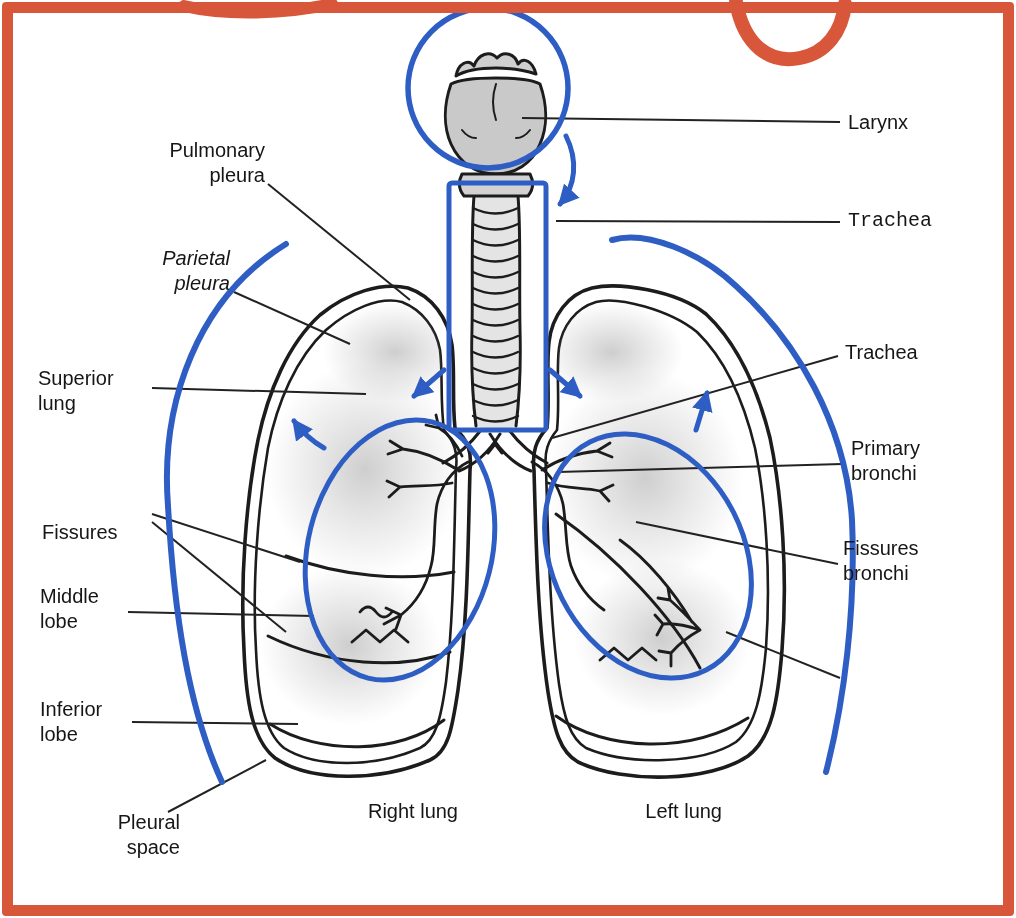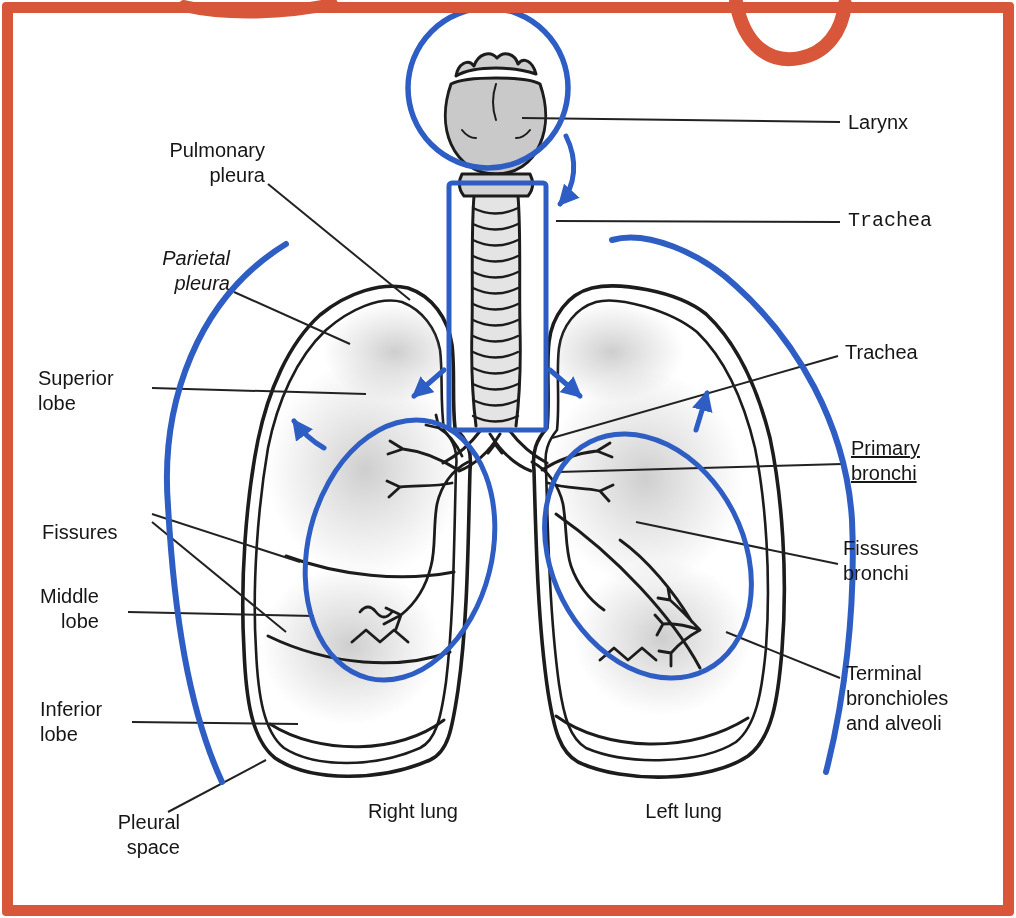--- a/index.html
+++ b/index.html
@@ -6,29 +6,29 @@
   #stage{position:relative;width:1016px;height:918px;background:#ffffff;overflow:hidden;
          font-family:"Liberation Sans",sans-serif;}
   #artwork{position:absolute;left:0;top:0;z-index:1;}
   .lbl{position:absolute;font-size:20px;line-height:1.26;color:#161616;white-space:pre-line;z-index:3;}
   .t-r{text-align:right;}
   .t-c{text-align:right;}
   #lbl-pulmonary{left:85px;top:138px;width:180px;}
   #lbl-parietal{left:75px;top:246px;width:155px;font-style:italic;}
   #lbl-superior{left:38px;top:366px;}
   #lbl-fissures{left:42px;top:520px;}
-  #lbl-middle{left:40px;top:584px;text-align:right;}
+  #lbl-middle{left:40px;top:584px;}
   #lbl-inferior{left:40px;top:697px;}
   #lbl-pleural{left:58px;top:810px;width:122px;}
   #lbl-rightlung{left:298px;top:799px;width:160px;}
   #lbl-leftlung{left:572px;top:799px;width:150px;}
   #lbl-larynx{left:848px;top:110px;}
   #lbl-trachea{left:848px;top:208px;font-family:Liberation Mono, monospace;}
   #lbl-carina{left:845px;top:340px;}
-  #lbl-primary{left:851px;top:436px;text-decoration:underline;}
+  #lbl-primary{left:851px;top:436px;}
   #lbl-secondary{left:843px;top:536px;}
   #lbl-terminal{left:846px;top:661px;}
   #frame{position:absolute;left:2px;top:2px;width:1012px;height:914px;box-sizing:border-box;
          border:11px solid #d8573a;border-radius:4px;z-index:10;pointer-events:none;}
   #top-strokes{position:absolute;left:0;top:0;z-index:11;pointer-events:none;}
 </style>
 </head>
 <body>
 
 <div id="stage">
@@ -149,40 +149,37 @@
       <path stroke-width="6" d="M286,244 C198,298 160,402 168,506 C174,612 188,708 222,782"></path>
       <path stroke-width="6" d="M612,240 C646,230 700,252 736,286 C796,340 846,424 852,520 C856,610 844,702 826,772"></path>
     </g>
   </svg>
 
   <div class="lbl t-r" id="lbl-pulmonary">Pulmonary
 pleura</div>
   <div class="lbl t-r" id="lbl-parietal">Parietal
 pleura</div>
   <div class="lbl" id="lbl-superior">Superior
-lobe</div>
+lung</div>
   <div class="lbl" id="lbl-fissures">Fissures</div>
   <div class="lbl" id="lbl-middle">Middle
 lobe</div>
   <div class="lbl" id="lbl-inferior">Inferior
 lobe</div>
   <div class="lbl t-c" id="lbl-pleural">Pleural
 space</div>
   <div class="lbl t-c" id="lbl-leftlung">Left lung</div>
   <div class="lbl t-c" id="lbl-rightlung">Right lung</div>
   <div class="lbl" id="lbl-larynx">Larynx</div>
   <div class="lbl" id="lbl-trachea">Trachea</div>
   <div class="lbl" id="lbl-carina">Trachea</div>
   <div class="lbl" id="lbl-primary">Primary
 bronchi</div>
   <div class="lbl" id="lbl-secondary">Fissures
 bronchi</div>
-  <div class="lbl" id="lbl-terminal">Terminal
-bronchioles
-and alveoli</div>
 
   <div id="frame"></div>
   <svg id="top-strokes" width="1016" height="90" viewBox="0 0 1016 90" xmlns="http://www.w3.org/2000/svg">
     <g stroke="#d8573a" fill="none" stroke-linecap="round">
       <path stroke-width="12" d="M184,6 C226,16 286,14 332,4"></path>
       <path stroke-width="14" d="M736,2 C744,46 770,64 800,58 C826,53 842,32 845,4"></path>
     </g>
   </svg>
 </div>
 

